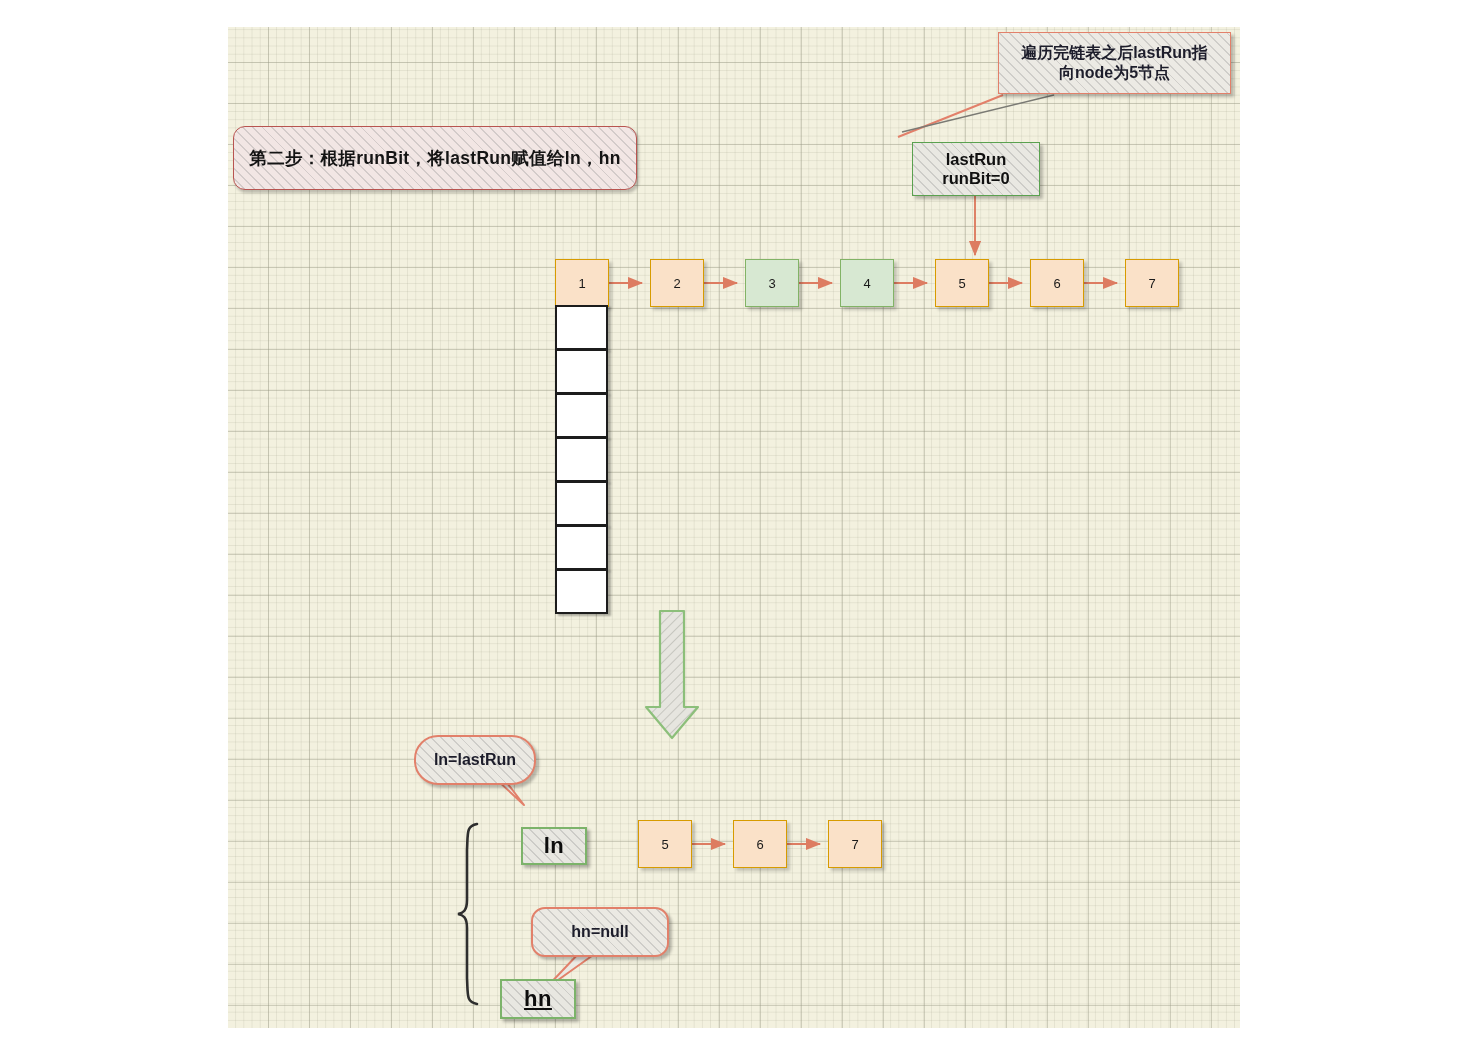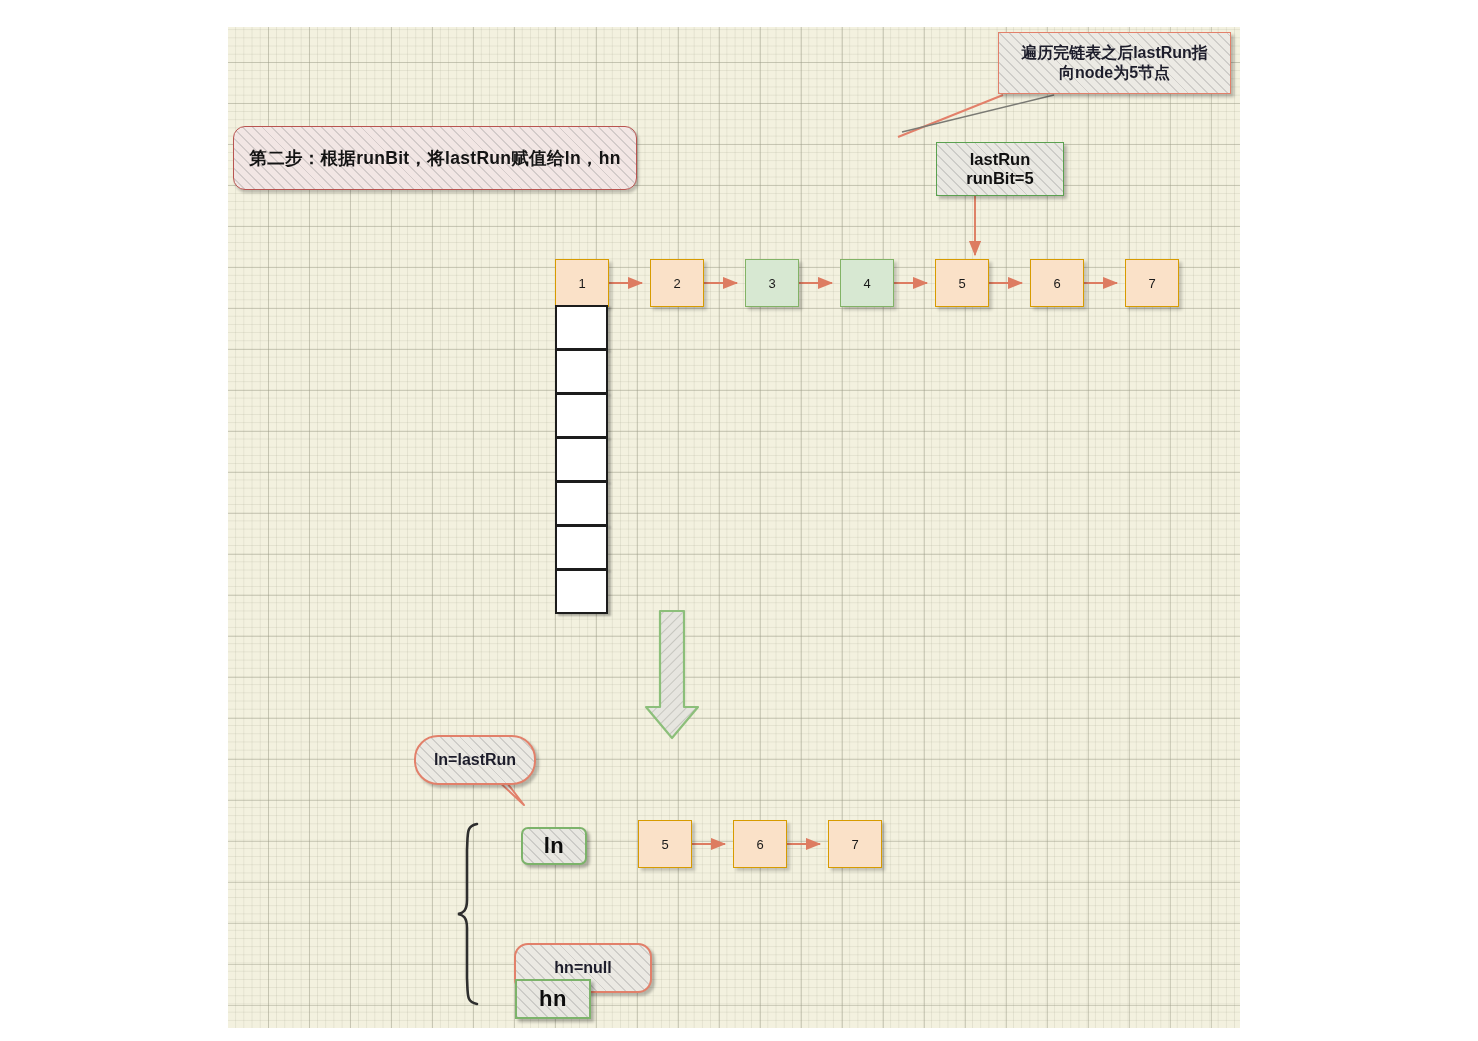--- a/index.html
+++ b/index.html
@@ -50,21 +50,21 @@
     padding:16px 5px;box-sizing:border-box;
   }
 
   
   .lastrun-box{
     left:684px;top:115px;width:126px;height:52px;
     border:1.6px solid #5aa14f;
     background-color:#e9e8e2;
     box-shadow:3px 3px 3px rgba(0,0,0,.25);
     display:flex;flex-direction:column;align-items:center;justify-content:center;
-    color:#101010;font-weight:bold;font-size:16.5px;line-height:1.18;margin-left:24px;
+    color:#101010;font-weight:bold;font-size:16.5px;line-height:1.18;
   }
 
   
   .node{
     width:54px;height:48px;
     display:flex;align-items:center;justify-content:center;
     font-size:13px;color:#1a1a1a;
     box-shadow:3px 3px 3px rgba(0,0,0,.20);
     box-sizing:border-box;
   }
@@ -80,32 +80,32 @@
 
   
   .bubble{
     border:2px solid #e2806a;border-radius:14px;
     background-color:#ebe9e3;
     box-shadow:3px 3px 3px rgba(0,0,0,.25);
     display:flex;align-items:center;justify-content:center;
     color:#1d1d2b;font-weight:bold;font-size:16px;
   }
   .bubble-ln{left:186px;top:708px;width:118px;height:46px;border-radius:24px;}
-  .bubble-hn{left:286px;top:880px;width:134px;height:46px;margin-top:36px;}
+  .bubble-hn{left:303px;top:880px;width:134px;height:46px;}
 
   
   .varbox{
     border:2px solid #7cb36a;
     background-color:#e8e7e1;
     box-shadow:3px 3px 3px rgba(0,0,0,.28);
     display:flex;align-items:center;justify-content:center;
     color:#0d0d0d;font-weight:bold;font-size:22px;letter-spacing:.5px;
   }
-  .box-ln{left:293px;top:800px;width:62px;height:34px;border-radius:7px;}
-  .box-hn{left:287px;top:952px;width:72px;height:36px;}
+  .box-ln{left:293px;top:800px;width:62px;height:34px;}
+  .box-hn{left:272px;top:952px;width:72px;height:36px;text-decoration:underline;}
 
   svg.ov{position:absolute;left:0;top:0;width:1012px;height:1001px;overflow:visible;pointer-events:none;}
 </style>
 </head>
 <body>
 
 <div id="stage">
   <div id="canvas">
 
     <svg class="ov" viewBox="0 0 1012 1001">
@@ -164,21 +164,21 @@
 
     <div class="abs note-topright hatch">
       <div>
         <div>遍历完链表之后lastRun指</div>
         <div>向node为5节点</div>
       </div>
     </div>
 
     <div class="abs lastrun-box hatch">
       <div>lastRun</div>
-      <div>runBit=5</div>
+      <div>runBit=0</div>
     </div>
 
     <div class="abs node orange" style="left:327px;top:232px;">1</div>
     <div class="abs bucket-cell" style="top:278px;"></div>
     <div class="abs bucket-cell" style="top:322px;"></div>
     <div class="abs bucket-cell" style="top:366px;"></div>
     <div class="abs bucket-cell" style="top:410px;"></div>
     <div class="abs bucket-cell" style="top:454px;"></div>
     <div class="abs bucket-cell" style="top:498px;"></div>
     <div class="abs bucket-cell" style="top:542px;"></div>

